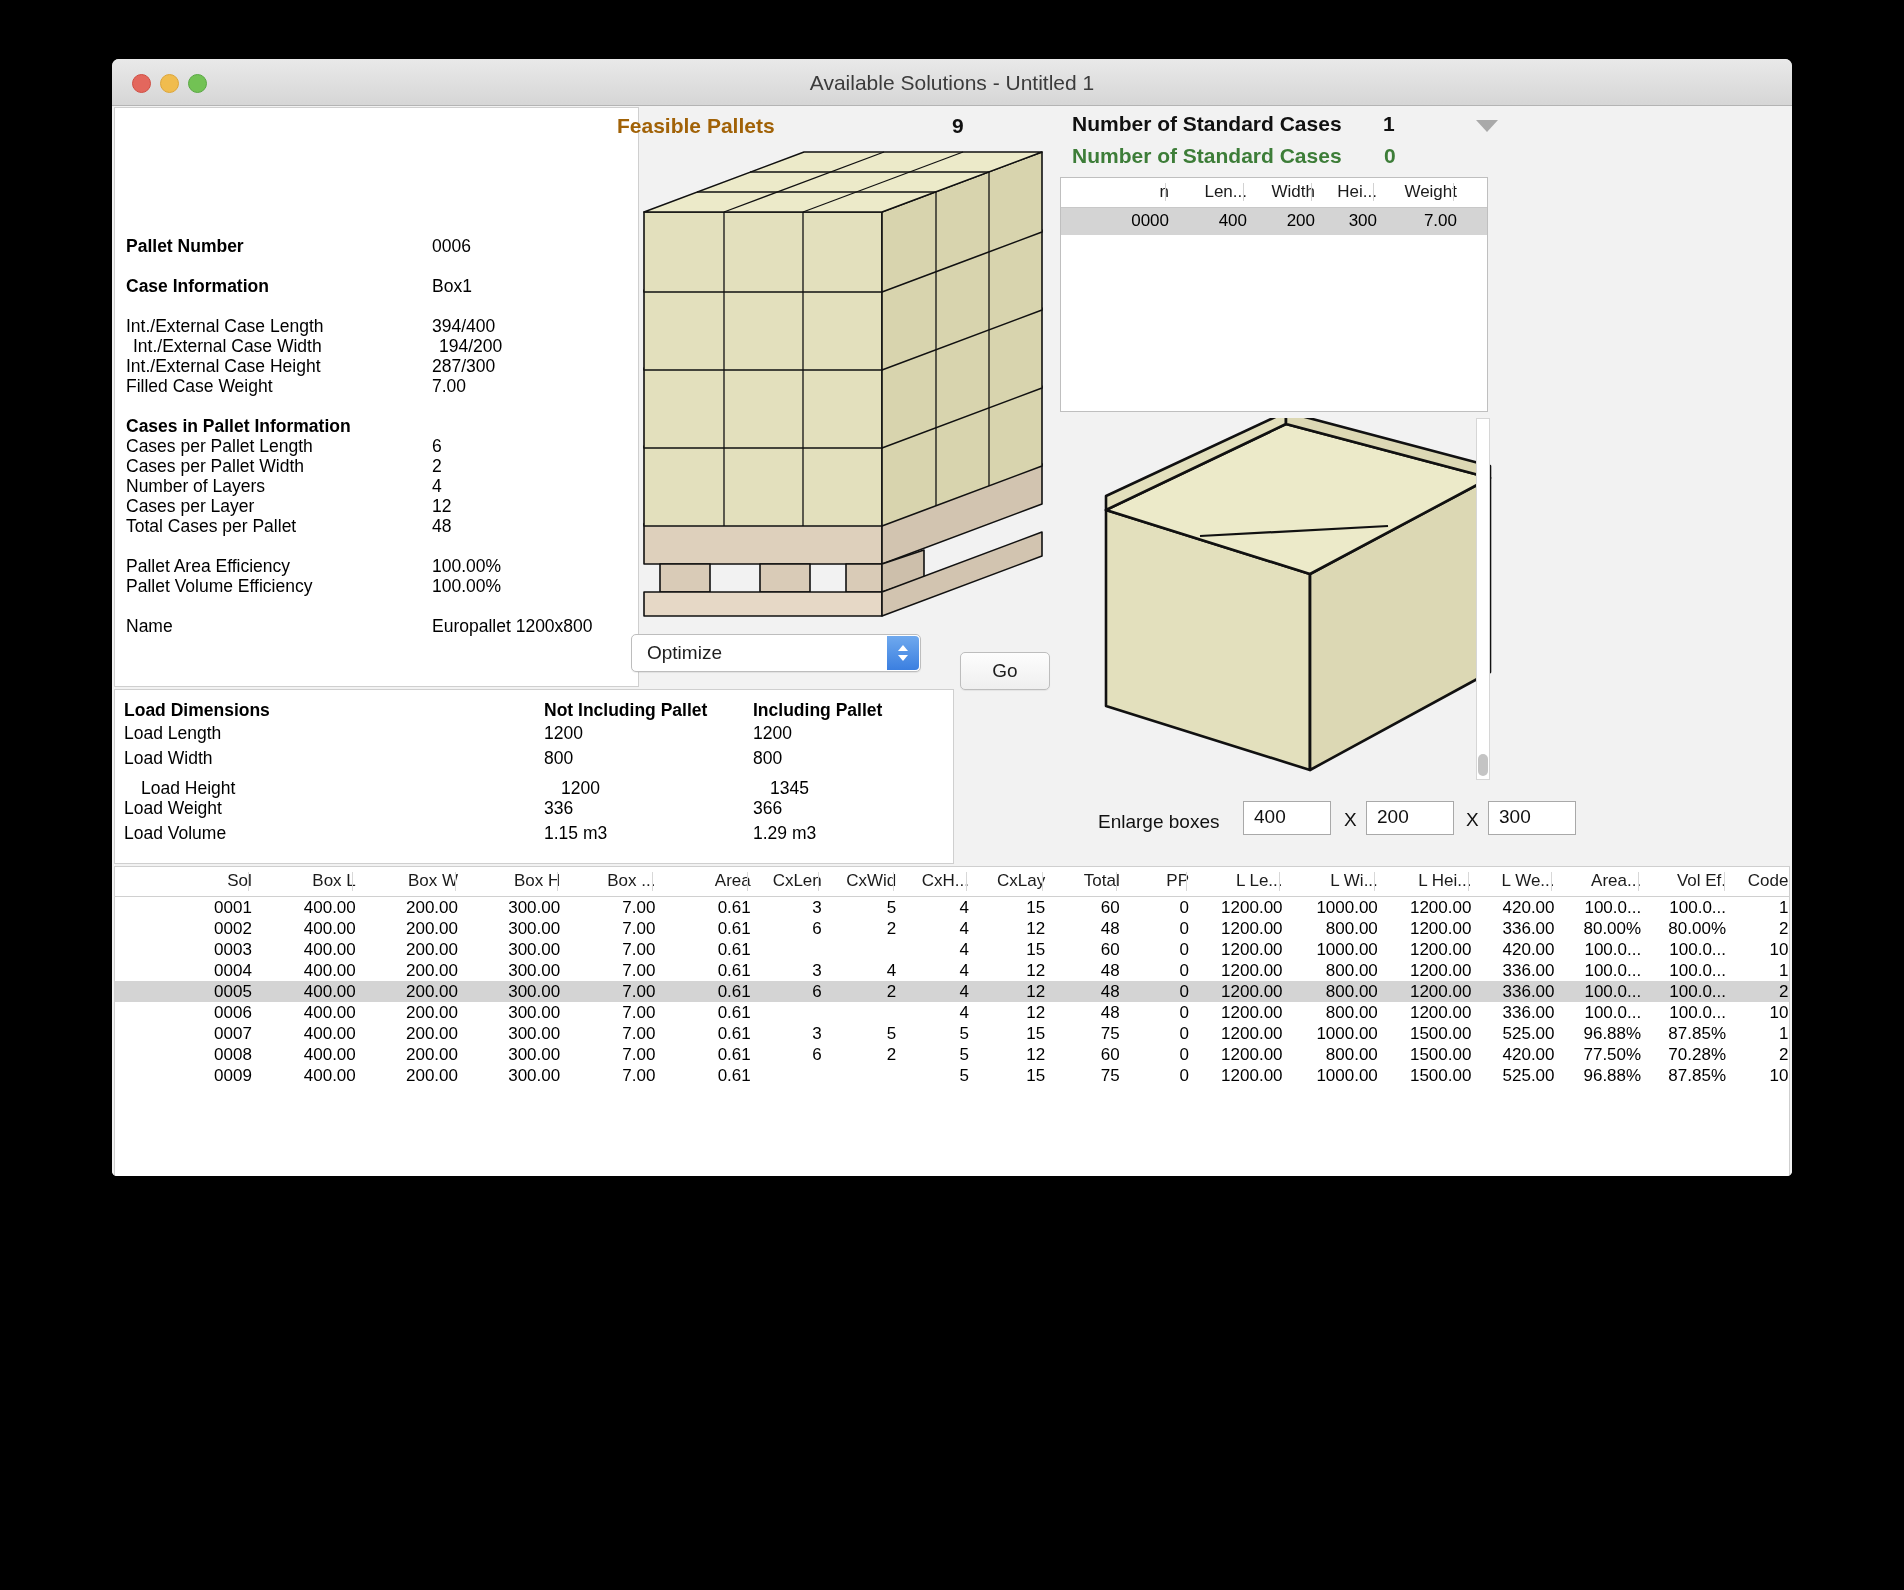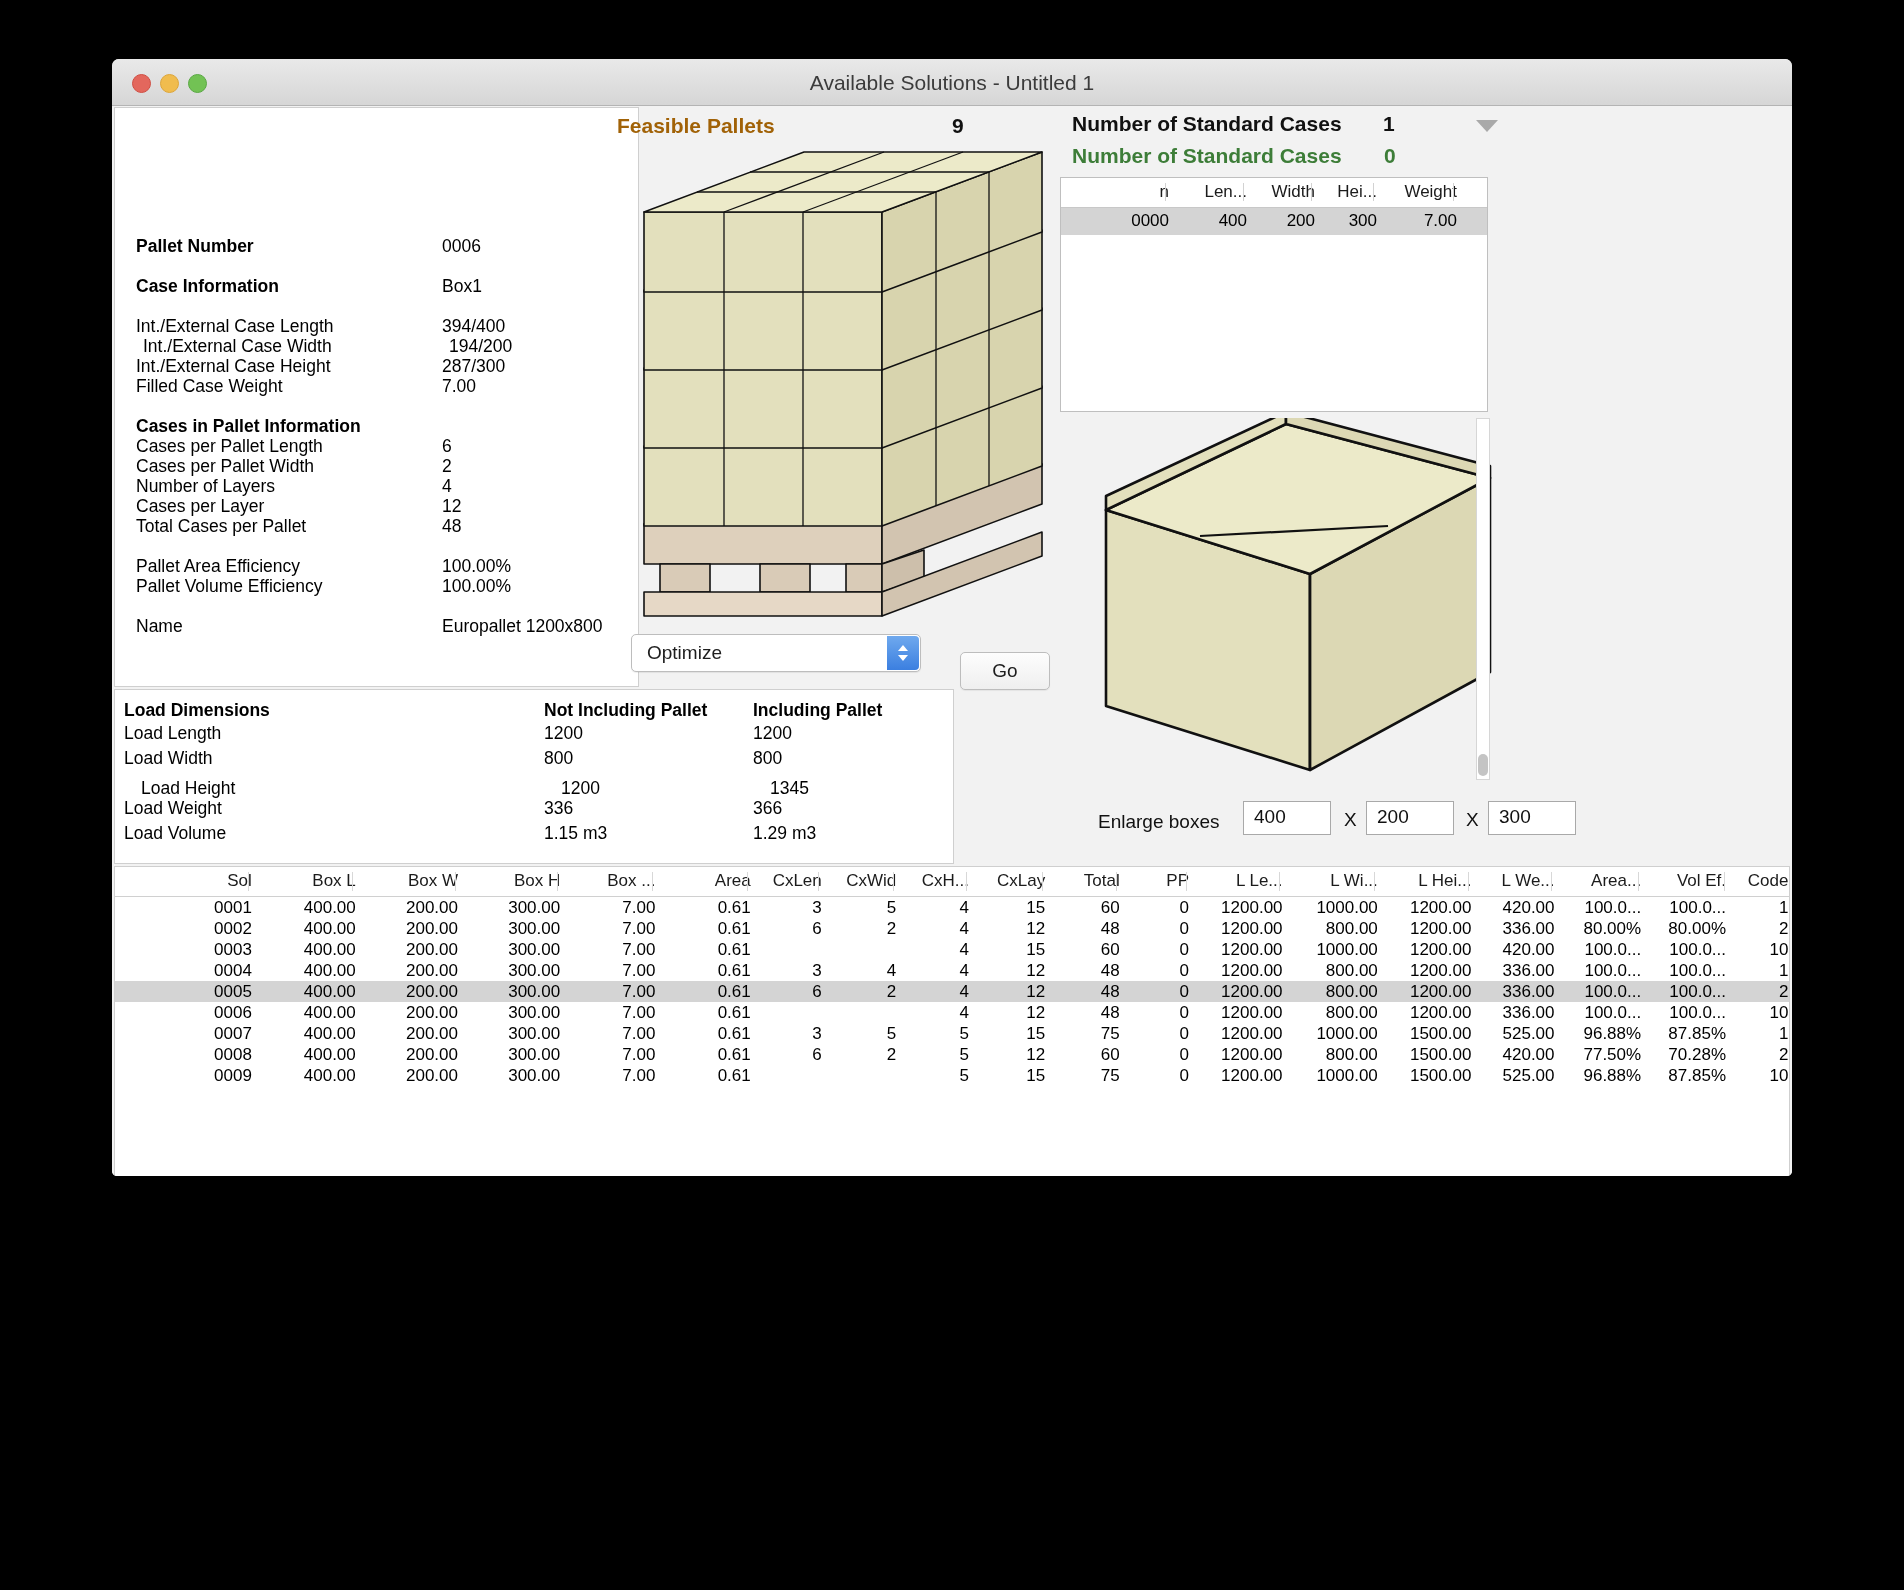--- a/index.html
+++ b/index.html
@@ -25,21 +25,21 @@
     font-size:21px;color:#3b3b3b;
   }
   #body{position:absolute;left:0;top:47px;right:0;bottom:0;background:#f2f2f2;}
 
   
   #leftPanel{
     position:absolute;left:2px;top:1px;width:525px;height:580px;
     background:#fff;border:1px solid #cfcfcf;box-sizing:border-box;
     font-size:17.5px;color:#000;
   }
-  .row{position:absolute;left:21px;right:12px;height:22px;}
+  .row{position:absolute;left:11px;right:12px;height:22px;}
   .row .lbl{position:absolute;left:0;top:0;white-space:nowrap;}
   .row .val{position:absolute;left:306px;top:0;white-space:nowrap;}
   .bold{font-weight:bold;}
 
   
   #loadPanel{
     position:absolute;left:2px;top:583px;width:840px;height:175px;
     background:#fff;border:1px solid #cfcfcf;box-sizing:border-box;
     font-size:17.5px;
   }

